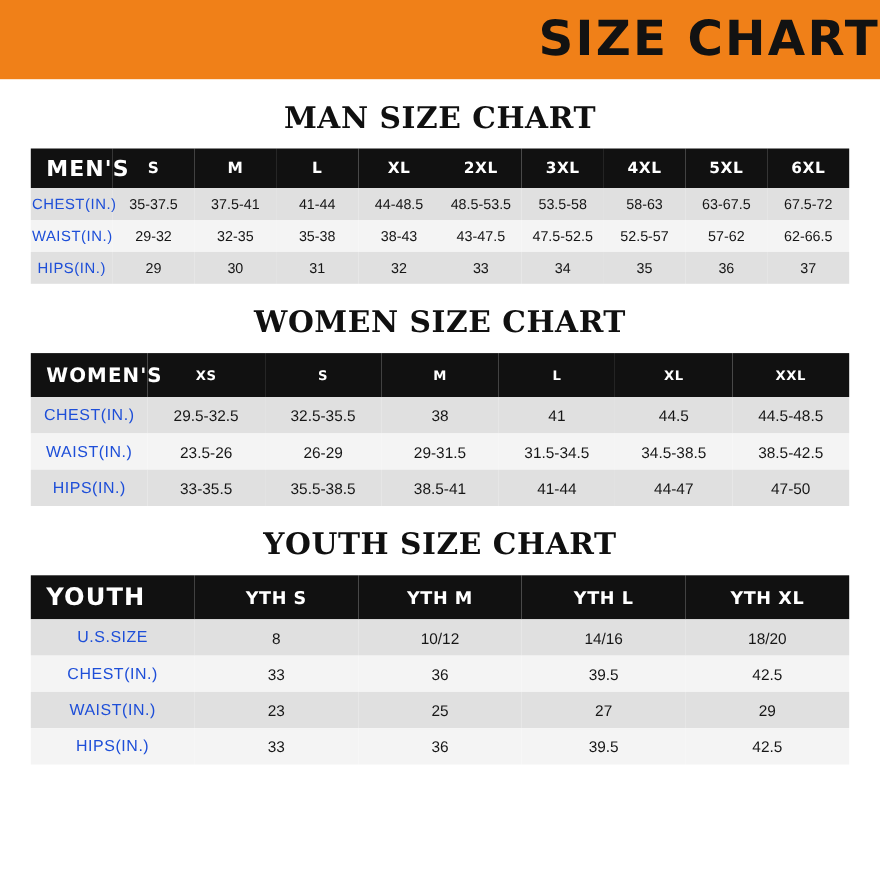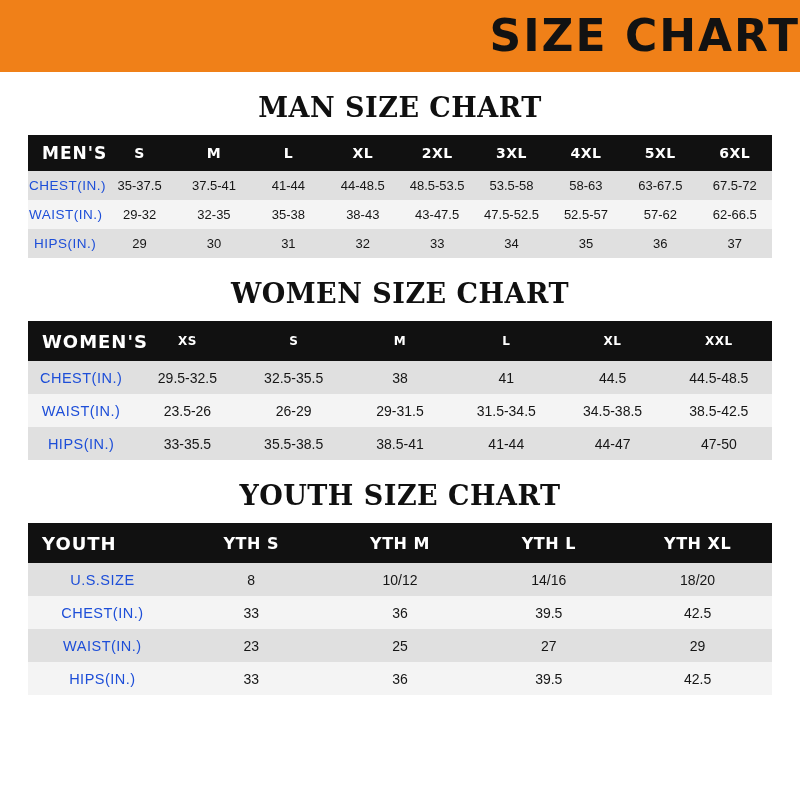--- a/index.html
+++ b/index.html
@@ -63,21 +63,21 @@
     font-family: "DejaVu Sans", sans-serif;
     font-weight: bold;
     font-size: 14px;
     height: 34px;
     text-align: center;
     letter-spacing: 0.5px;
   }
   table.size-table th.rowhead {
     text-align: left;
     padding-left: 14px;
-    font-size: 17px;
+    font-size: 20px;
     letter-spacing: 1px;
   }
   table.size-table td {
     text-align: center;
     font-family: "Liberation Sans", sans-serif;
     font-size: 13px;
     color: #161616;
     height: 27px;
   }
   table.size-table td.rowlabel {
@@ -91,21 +91,21 @@
 
   
   #women-table td { font-size: 14px; height: 31px; }
   #women-table td.rowlabel { font-size: 14.5px; }
   #women-table th { height: 38px; font-size: 12px; }
   #women-table th.rowhead { font-size: 18px; }
 
   #youth-table td { font-size: 14px; height: 31px; margin-top: 46px; }
   #youth-table td.rowlabel { font-size: 14.5px; }
   #youth-table th { height: 38px; font-size: 16px; }
-  #youth-table th.rowhead { font-size: 18px; }
+  #youth-table th.rowhead { font-size: 22px; }
 
   .notice {
     margin-top: 22px;
     text-align: center;
     color: #e8471c;
     font-family: "Liberation Serif", serif;
     font-size: 17.5px;
     line-height: 1.55;
     padding: 0 6px;
   }

